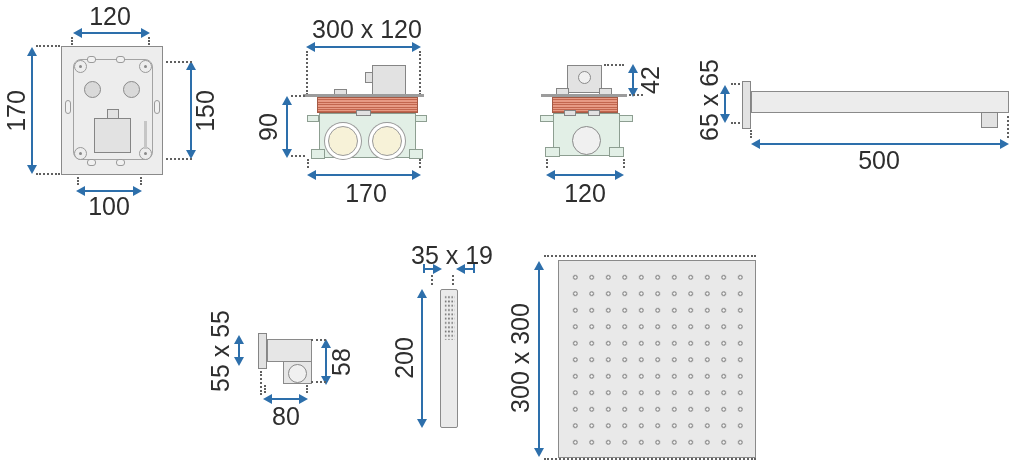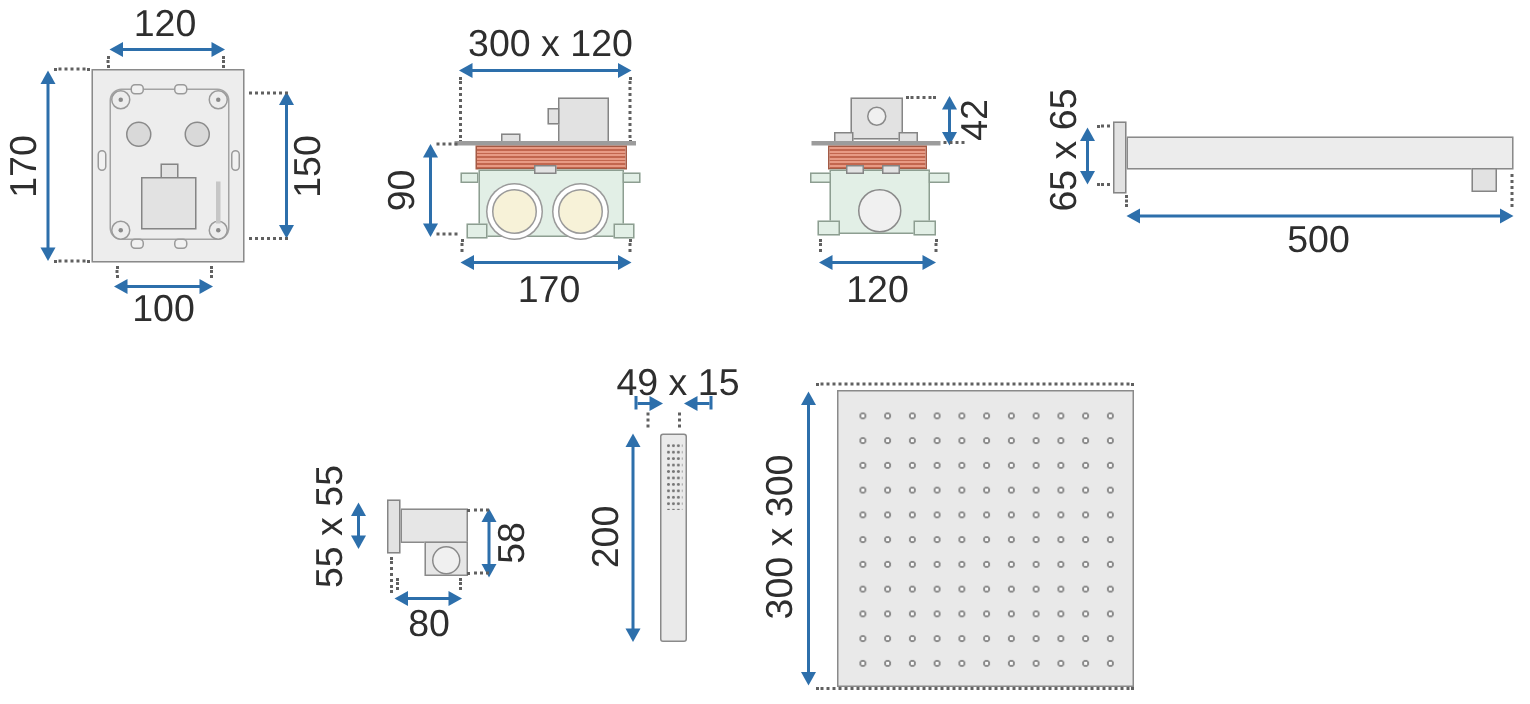--- a/index.html
+++ b/index.html
@@ -225,21 +225,21 @@
 
     <div class="abs harrow" style="left:263px;top:393px;width:45px;">
         <span class="sh"></span>
       </div>
     <div class="abs dv" style="left:264px;top:385px;height:8px;"></div>
     <div class="abs dv" style="left:306px;top:385px;height:8px;"></div>
     <div class="abs dim" style="left:250px;top:404px;width:72px;">80</div>
   </div>
 
   <div>
-    <div class="abs dim" style="left:410px;top:243px;width:84px;">49 x 15</div>
+    <div class="abs dim" style="left:410px;top:243px;width:84px;">35 x 19</div>
     <div class="abs tick" style="left:423px;top:264px;"></div>
     <div class="abs harrow hr" style="left:425px;top:263px;width:17px;">
         <span class="sh"></span>
       </div>
     <div class="abs harrow hl" style="left:456px;top:263px;width:17px;">
         <span class="sh"></span>
       </div>
     <div class="abs tick" style="left:473px;top:264px;"></div>
     <div class="abs dv" style="left:431px;top:275px;height:10px;"></div>
     <div class="abs dv" style="left:452px;top:275px;height:10px;"></div>

